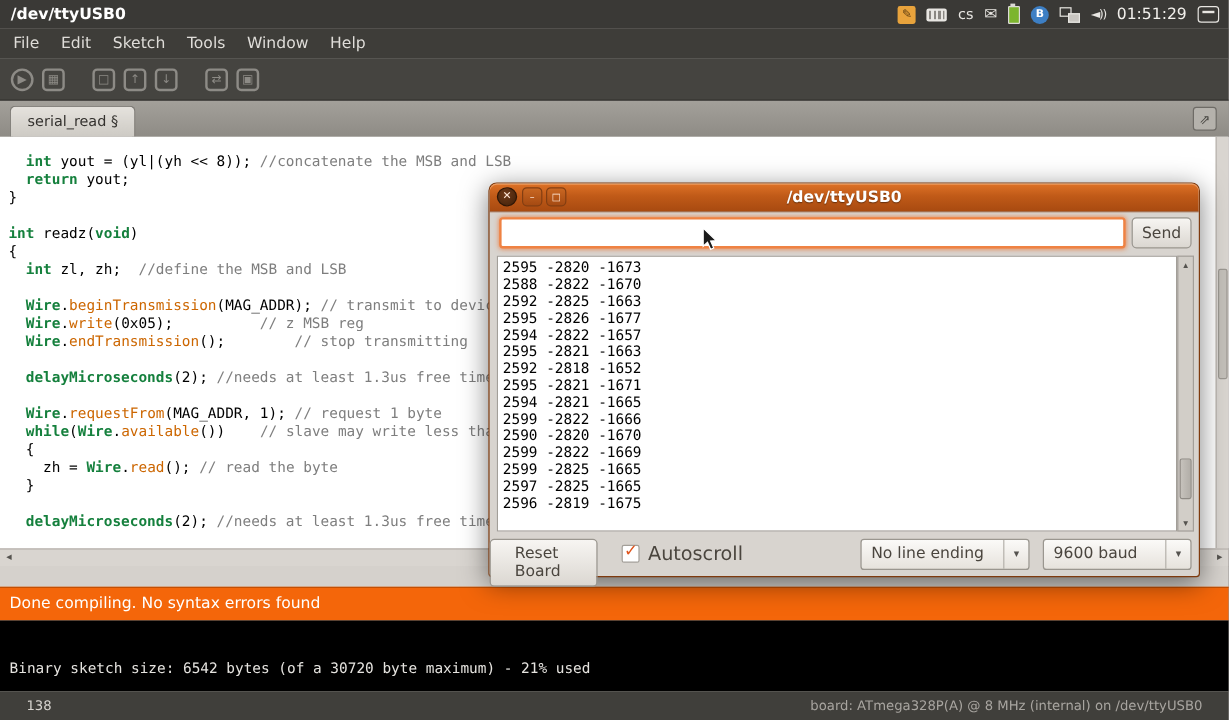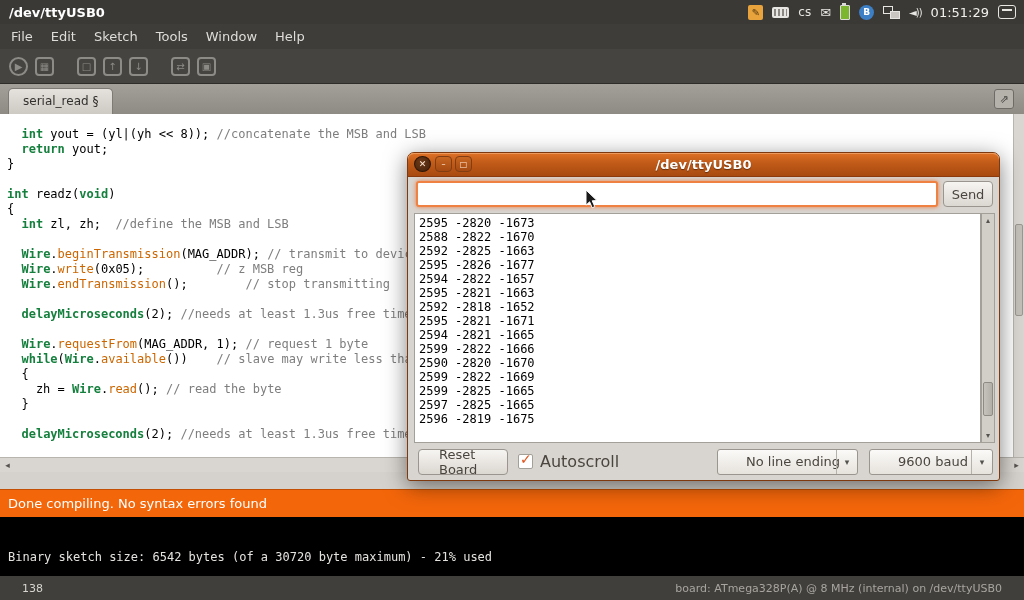--- a/index.html
+++ b/index.html
@@ -90,40 +90,40 @@
   .wb-close{left:6px;border-radius:50%;background:radial-gradient(circle at 40% 35%,#6E3A18,#40200A);border-color:#2E1606;font-size:9px;}
   .wb-min{left:27px;}
   .wb-max{left:47px;}
 
   .sm-input{position:absolute;left:8px;top:28px;width:522px;height:26px;border:2px solid #EF8243;border-radius:3px;
             box-shadow:0 0 4px rgba(239,106,35,.8);font-size:13px;padding:0 5px;outline:none;background:#FFF;box-sizing:border-box;
             font-family:"DejaVu Sans","Liberation Sans",sans-serif;}
   .gtk-btn{background:linear-gradient(#F7F5F2,#DBD7D1);border:1px solid #9A968F;border-radius:4px;color:#4A453E;
            font-size:13px;display:flex;align-items:center;justify-content:center;box-sizing:border-box;}
   .sm-send{position:absolute;left:535px;top:28px;width:50px;height:26px;}
-  .sm-reset{position:absolute;left:10px;top:296px;width:90px;height:26px;padding-left:20px;}
+  .sm-reset{position:absolute;left:0;top:296px;width:90px;height:40px;padding-left:20px;}
 
   .sm-output{position:absolute;left:6px;top:60px;width:567px;height:230px;background:#FFF;border:1px solid #A39F99;
              box-sizing:border-box;padding:2px 4px;font-family:"DejaVu Sans Mono","Liberation Mono",monospace;font-size:12px;overflow:hidden;}
   .serial-line{height:14px;line-height:14px;white-space:pre;color:#000;}
 
   .sm-vscroll{position:absolute;left:573px;top:60px;width:14px;height:230px;background:#D2CEC8;border:1px solid #A39F99;box-sizing:border-box;}
   .sv-arrow{position:absolute;left:0;right:0;height:13px;color:#55534F;font-size:8px;display:flex;align-items:center;justify-content:center;}
   .sv-up{top:0;}
   .sv-down{bottom:0;}
   .sv-thumb{position:absolute;left:1px;right:1px;top:168px;height:34px;background:linear-gradient(90deg,#C6C2BC,#B2AEA8);
             border:1px solid #8E8A84;border-radius:2px;box-sizing:border-box;}
 
   .sm-check{position:absolute;left:110px;top:301px;width:15px;height:15px;background:#FFF;border:1px solid #A39F99;border-radius:2px;box-sizing:border-box;}
   .checkmark{position:absolute;left:1px;top:-4px;color:#E0541C;font-size:14px;font-weight:bold;}
   .sm-check-label{position:absolute;left:132px;top:296px;line-height:26px;font-size:16px;color:#4A453E;}
 
   .combo{position:absolute;top:296px;height:26px;background:linear-gradient(#FBFAF8,#E6E2DC);border:1px solid #9A968F;
          border-radius:3px;box-sizing:border-box;font-size:13px;color:#4A453E;}
-  .combo-text{position:absolute;left:8px;top:0;line-height:24px;white-space:nowrap;margin-left:20px;}
+  .combo-text{position:absolute;left:8px;top:0;line-height:24px;white-space:nowrap;}
   .combo-arrow{position:absolute;right:0;top:0;width:21px;height:100%;border-left:1px solid #B5B1AB;
                display:flex;align-items:center;justify-content:center;font-size:9px;color:#55534F;box-sizing:border-box;}
   .combo-le{left:309px;width:141px;}
   .combo-baud{left:461px;width:124px;}
 
   .cursor{position:absolute;left:585px;top:190px;z-index:30;}
 </style>
 </head>
 <body>
 

